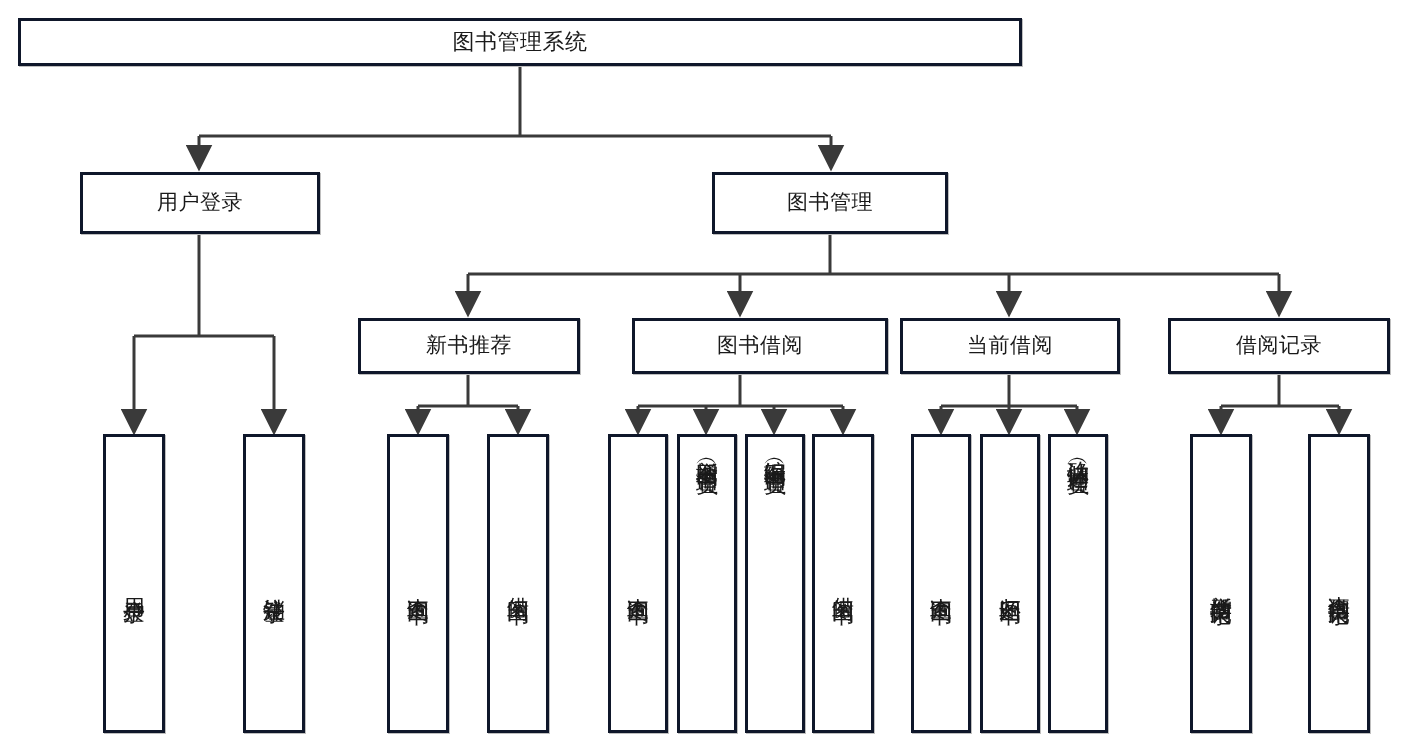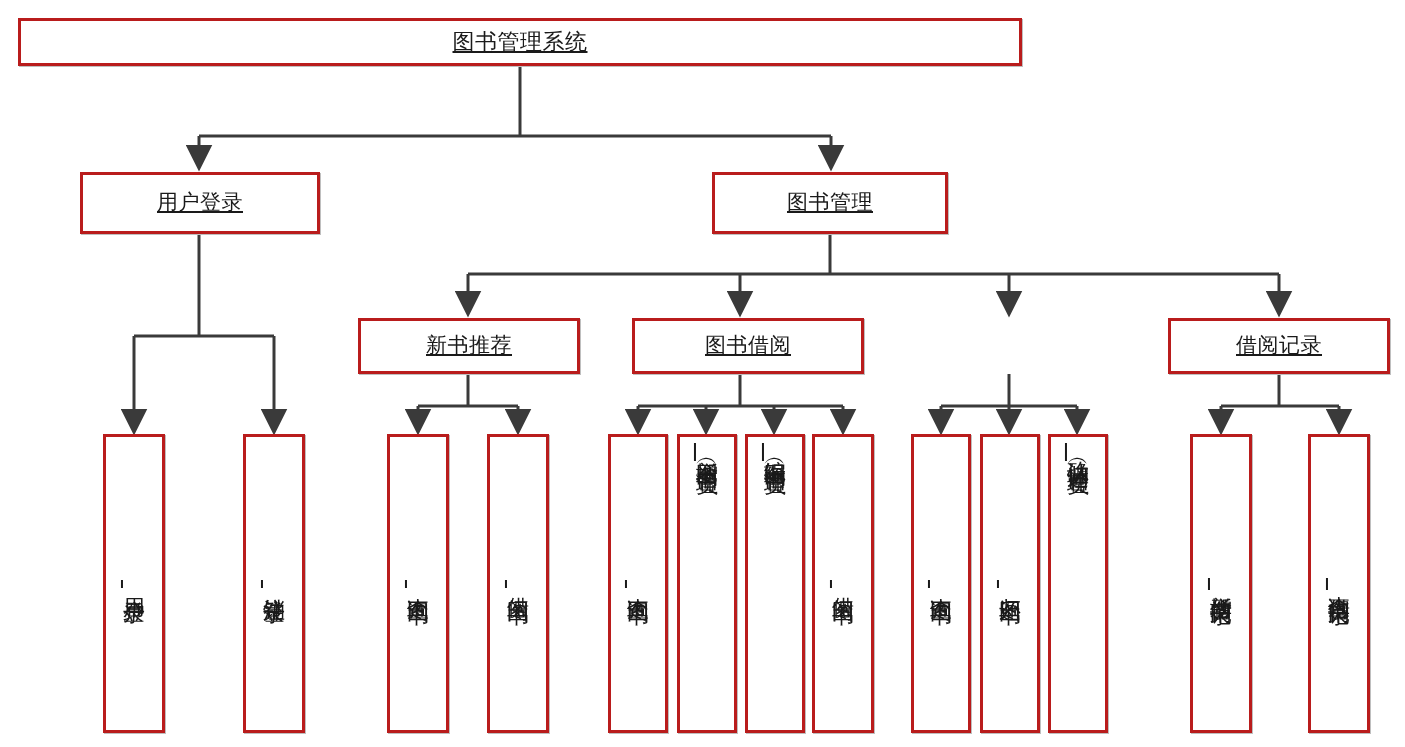--- a/index.html
+++ b/index.html
@@ -21,27 +21,26 @@
     left: 0;
     top: 0;
     width: 1405px;
     height: 747px;
     pointer-events: none;
   }
   .node {
     position: absolute;
     box-sizing: border-box;
     background: #ffffff;
-    border: 3px solid #b91c1c;
+    border: 3px solid #0f172a;
     box-shadow: 1px 1px 0 0 #bfbfbf;
     display: flex;
     align-items: center;
     justify-content: center;
     color: #1a1a1a;
-    text-decoration: underline;
   }
   .node .label {
     display: block;
     text-align: center;
     line-height: 1.22;
     letter-spacing: 0.5px;
     white-space: nowrap;
   }
   
   .node.h .label {
@@ -147,24 +146,27 @@
   </div>
 
   <div class="node h" style="left:712px; top:172px; width:236px; height:62px;">
     <span class="label">图书管理</span>
   </div>
 
   <div class="node h" style="left:358px; top:318px; width:222px; height:56px;">
     <span class="label">新书推荐</span>
   </div>
 
-  <div class="node h" style="left:632px; top:318px; width:232px; height:56px;">
+  <div class="node h" style="left:632px; top:318px; width:256px; height:56px;">
     <span class="label">图书借阅</span>
   </div>
 
+  <div class="node h" style="left:900px; top:318px; width:220px; height:56px;">
+    <span class="label">当前借阅</span>
+  </div>
 
   <div class="node h" style="left:1168px; top:318px; width:222px; height:56px;align-items:center;">
     <span class="label">借阅记录</span>
   </div>
 
   <div class="node v mid" style="left:103px; top:434px; width:62px; height:299px;">
     <span class="label">用户登录</span>
   </div>
 
   <div class="node v mid" style="left:243px; top:434px; width:62px; height:299px;">

